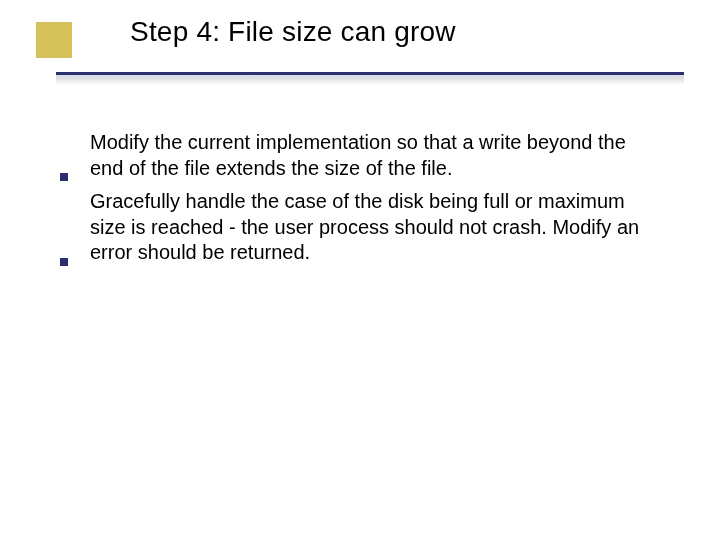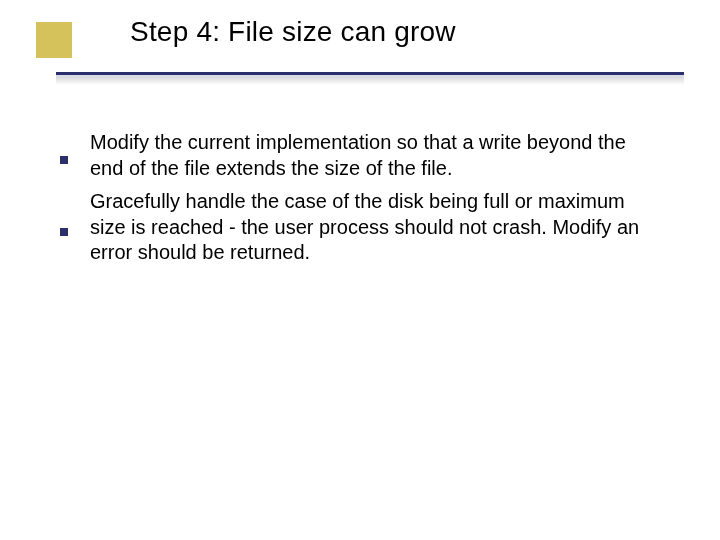--- a/index.html
+++ b/index.html
@@ -65,21 +65,21 @@
     opacity: 0.7;
   }
   .body {
     position: absolute;
     left: 60px;
     top: 130px;
     width: 600px;
   }
   .bullet-row {
     display: flex;
-    align-items: center;
+    align-items: flex-end;
     margin-bottom: 8px;
   }
   .bullet {
     flex: 0 0 auto;
     width: 8px;
     height: 8px;
     background: #2b2f6b;
     margin-top: 8px;
     margin-right: 22px;
   }

